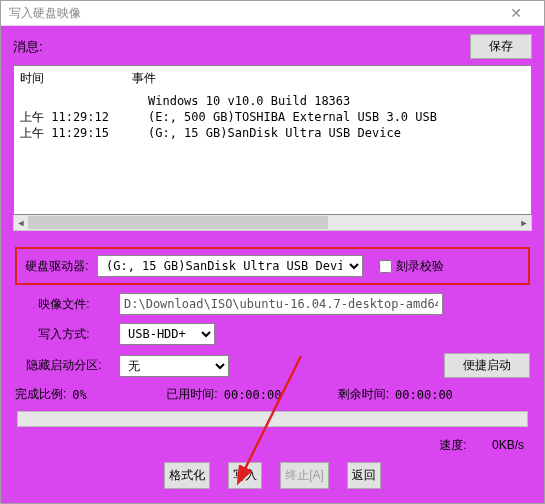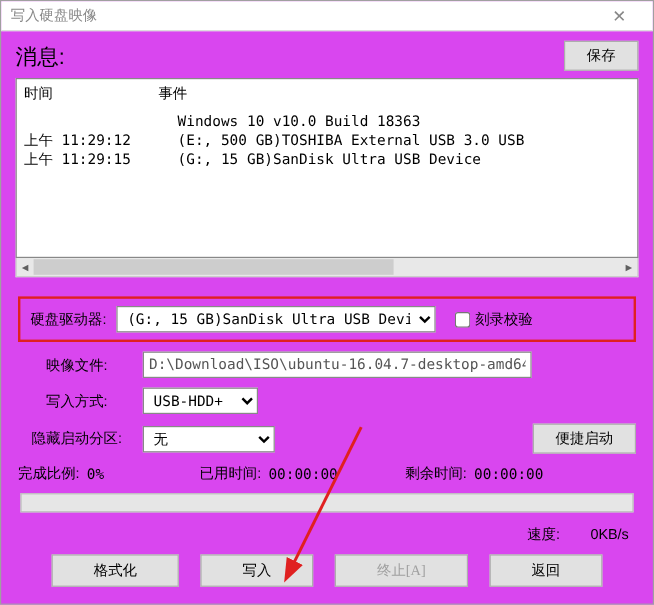--- a/index.html
+++ b/index.html
@@ -47,29 +47,29 @@
     flex-direction: column;
     position: relative;
   }
   .row-top {
     display: flex;
     align-items: center;
     margin-bottom: 6px;
   }
   .row-top .msg-label {
     flex: 1;
-    font-size: 18px;
+    font-size: 13px;
   }
   .btn {
     background: #e1e1e1;
     border: 1px solid #adadad;
     padding: 3px 18px;
     font-size: 12px;
     cursor: pointer;
-    font-family: Liberation Serif, serif;
+    font-family: Liberation Sans, sans-serif;
   }
   .btn:disabled {
     color: #a0a0a0;
     cursor: default;
   }
   .logbox {
     background: #fff;
     border: 1px solid #888;
     height: 150px;
     font-family: "SimSun", monospace;
@@ -179,21 +179,21 @@
     font-size: 12px;
     margin-bottom: 8px;
   }
   .speed-row .lbl { margin-right: 22px; }
   .bottom-btns {
     display: flex;
     justify-content: center;
     gap: 18px;
     margin-top: 2px;
   }
-  .bottom-btns .btn { padding: 4px 34px; }
+  .bottom-btns .btn { padding: 4px 4px; }
   .arrow-svg {
     position: absolute;
     left: 230px;
     top: 325px;
     pointer-events: none;
   }
   .spacer-flex { flex: 1; }
 </style>
 </head>
 <body>

